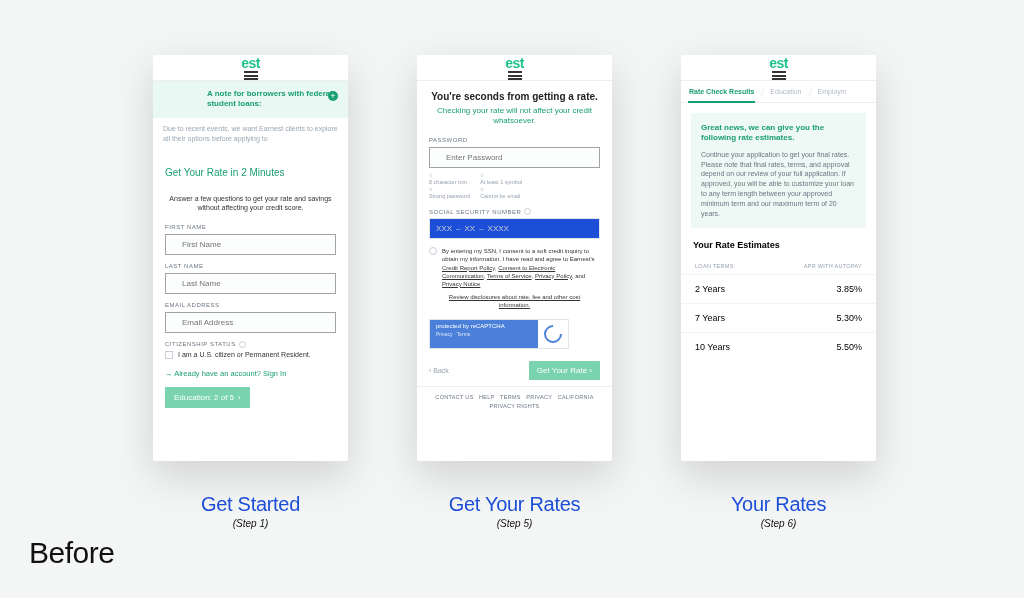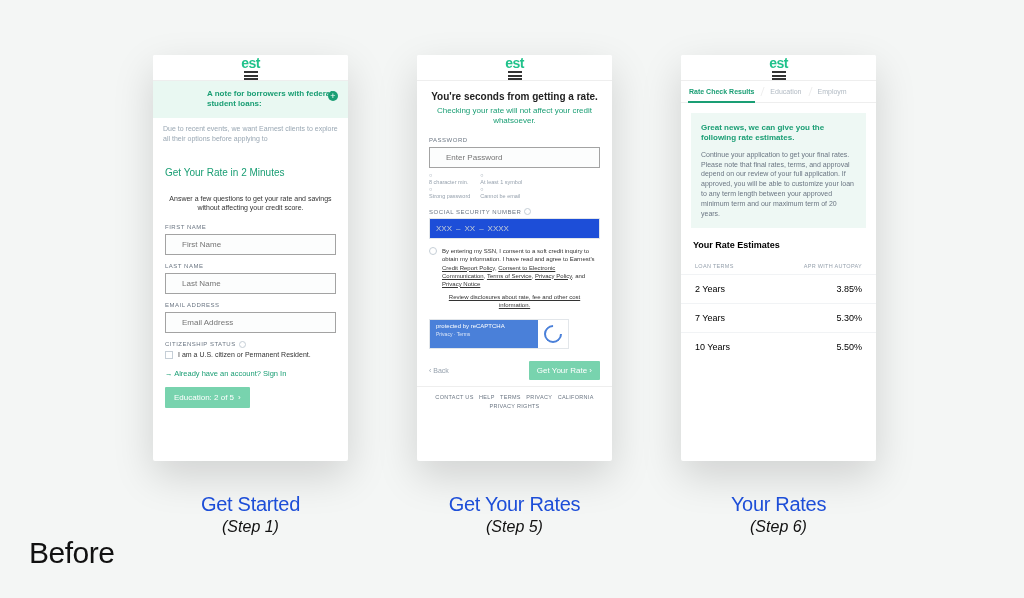--- a/index.html
+++ b/index.html
@@ -145,21 +145,21 @@
   .thead { display:flex; justify-content:space-between; font-size:5.5px; letter-spacing:.3px; color:#97a2ae; padding:7px 14px 5px; text-transform:uppercase;}
   .trow { display:flex; justify-content:space-between; font-size:9px; padding:9px 14px; border-top:1px solid #f1f3f5;}
   .trow span:last-child { font-weight:400; }
 
   .caption {
     position:absolute;
     text-align:center;
     width:195px;
   }
   .cap-h { font-size:20px; font-weight:500; color:#1d4ed8; margin-bottom:2px; letter-spacing:-0.3px;}
-  .cap-s { font-size:16px; font-style:italic; color:#111; }
+  .cap-s { font-size:10px; font-style:italic; color:#111; }
   .c1{left:153px; top:493px;}
   .c2{left:417px; top:493px;}
   .c3{left:681px; top:493px;}
 
   .before {
     position:absolute; left:29px; bottom:28px;
     font-size:30px; font-weight:500; color:#111; letter-spacing:-0.5px;
   }
 
   .chev { font-size:8px; }

